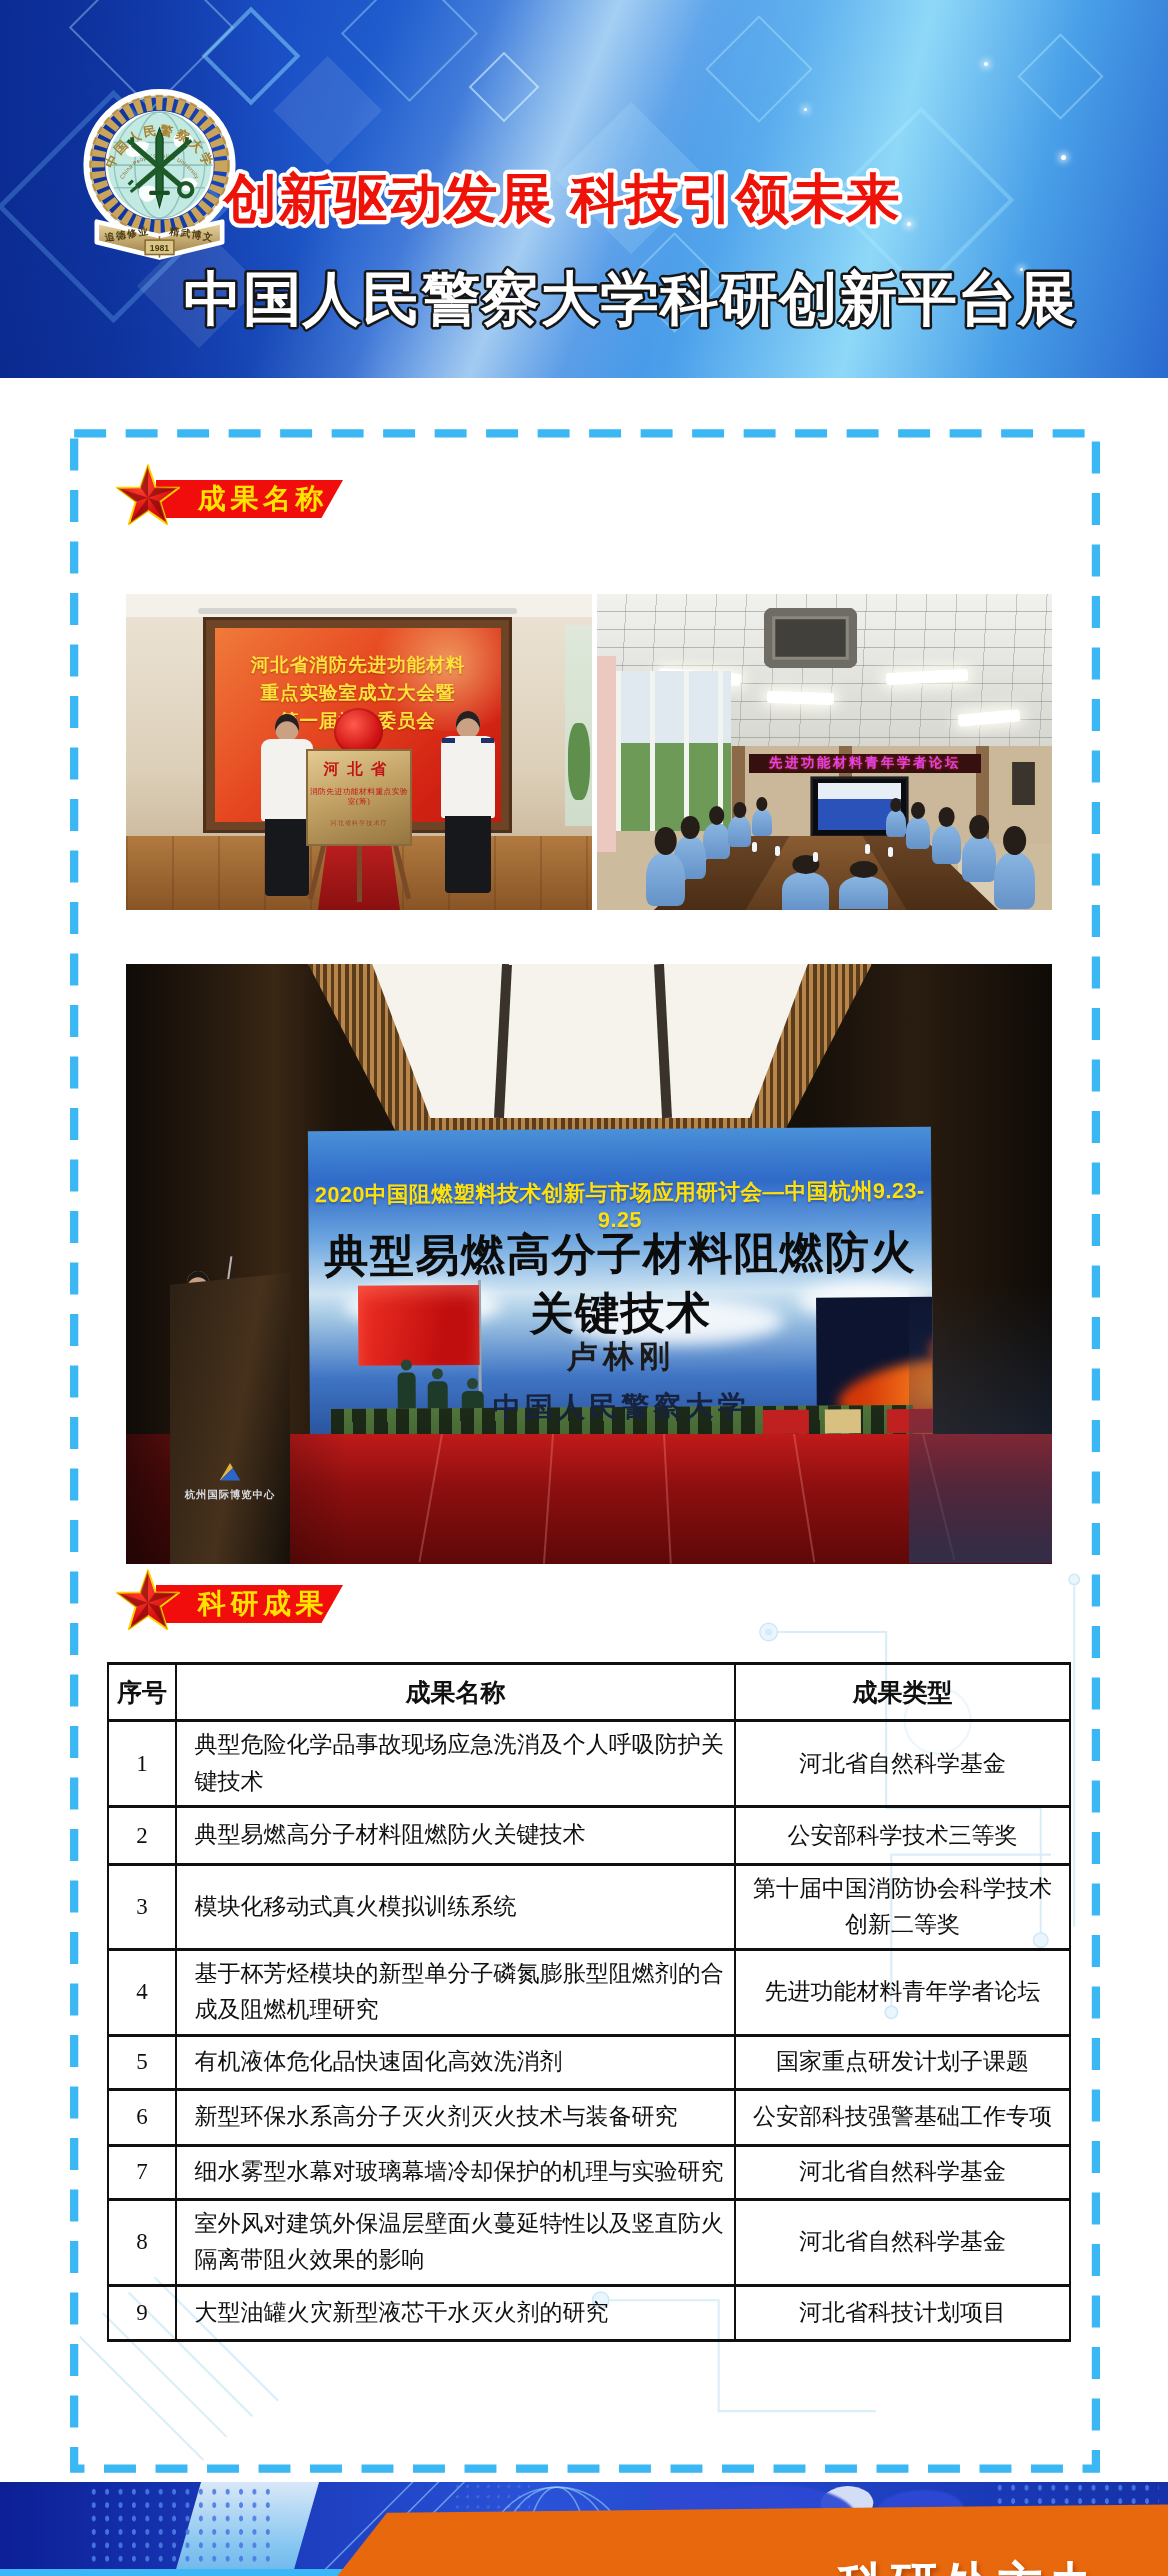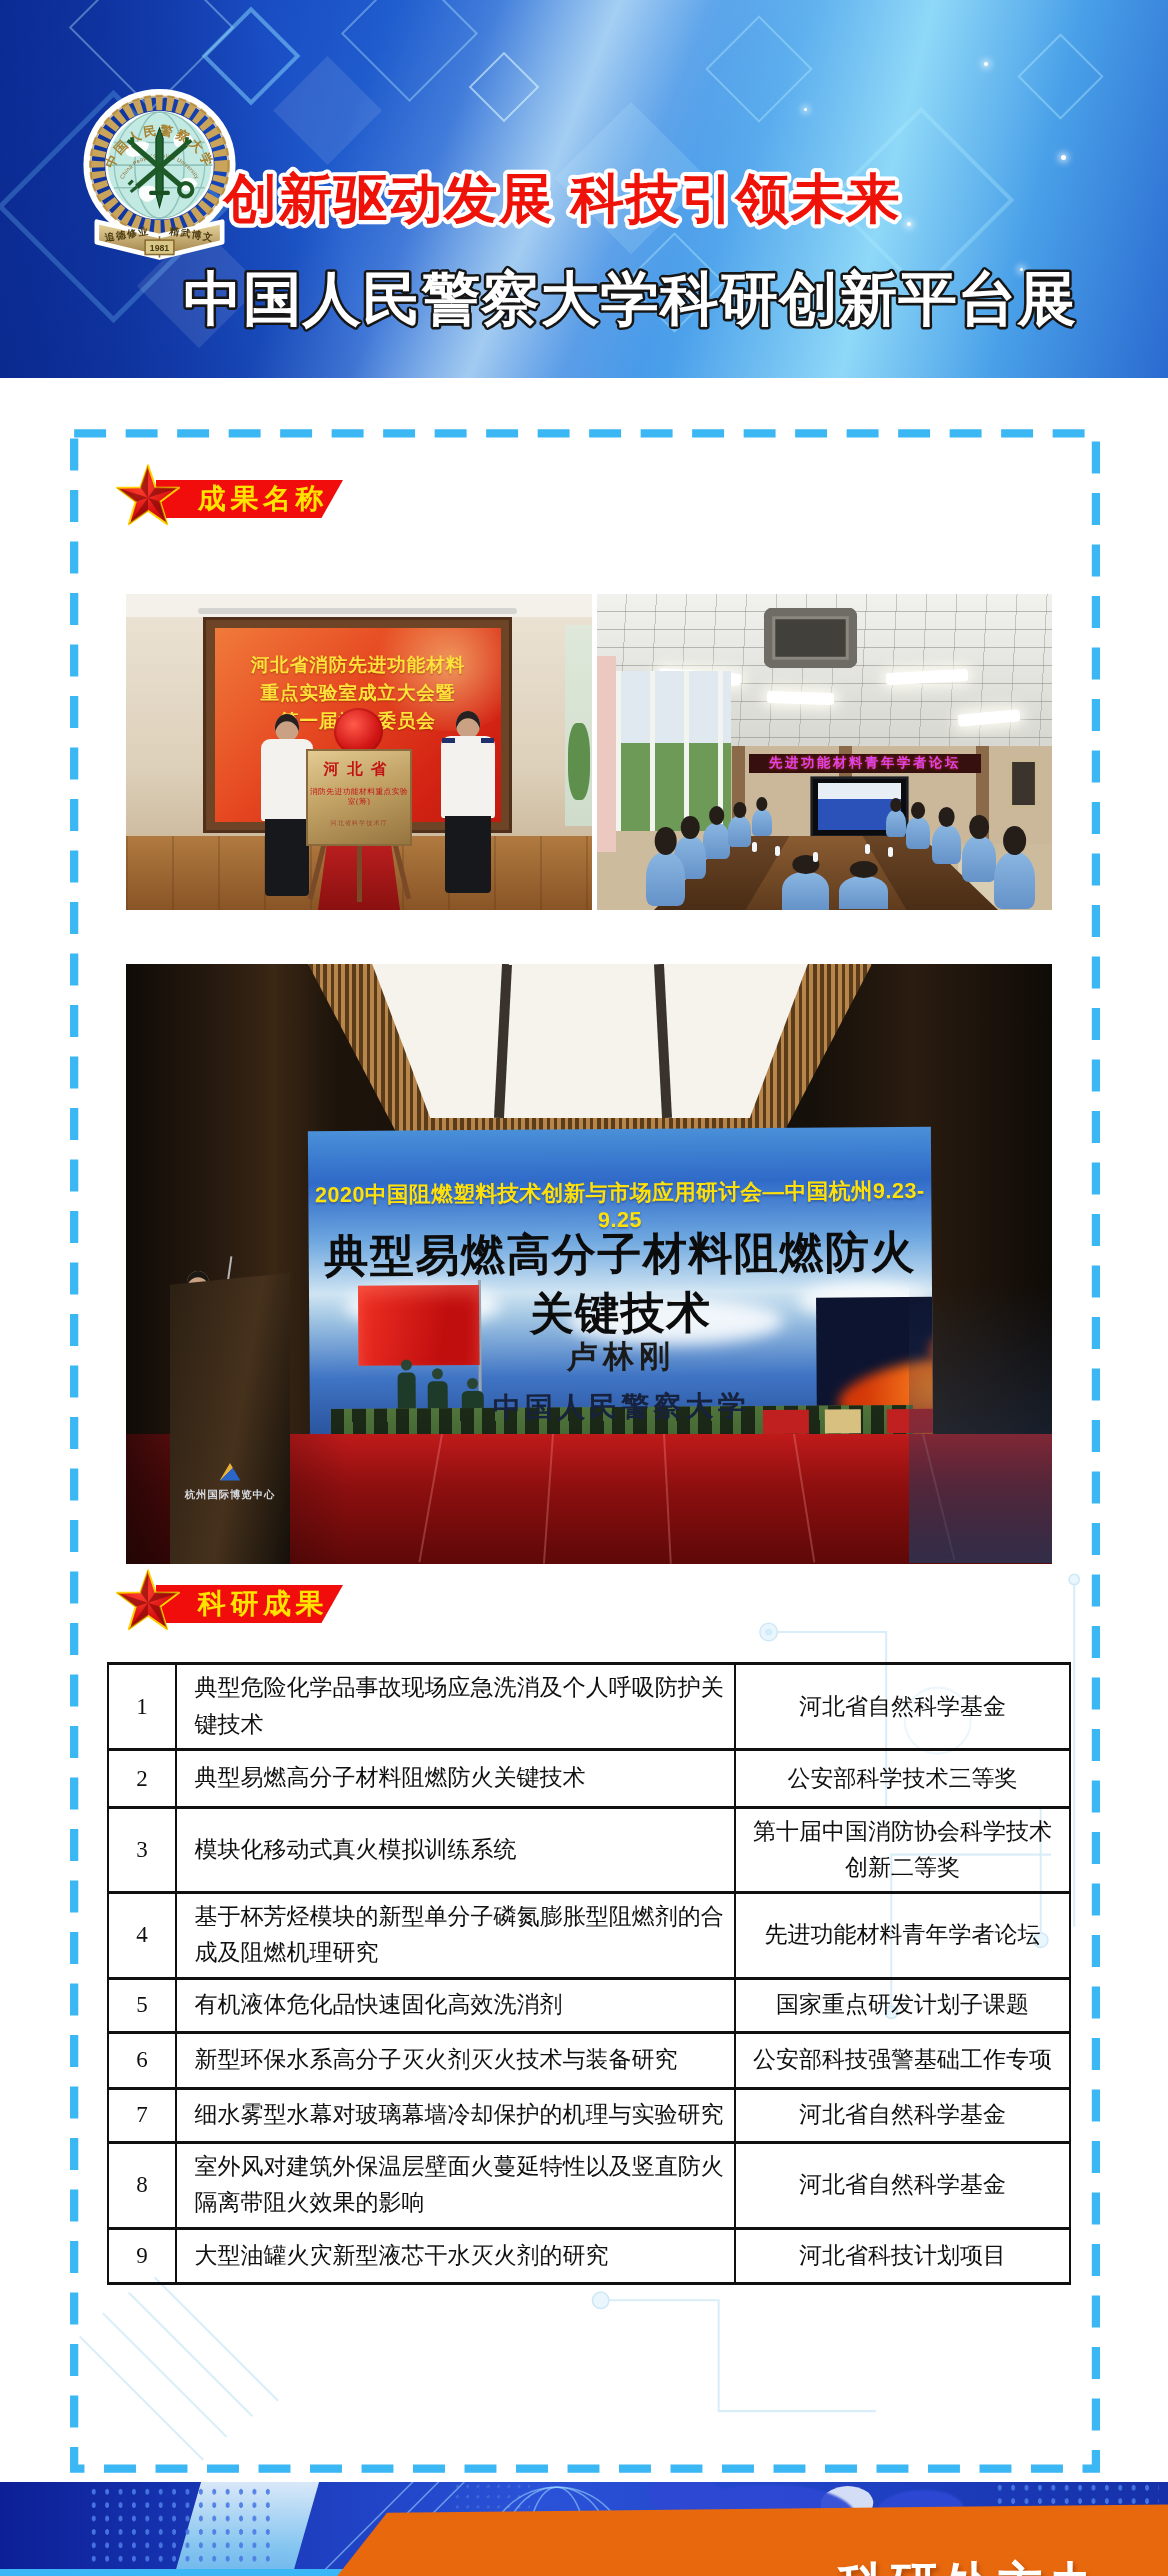--- a/index.html
+++ b/index.html
@@ -436,20 +436,25 @@
     </g>
   </svg>
 
   <table class="res">
     <colgroup>
         <col style="width:68px;">
         <col style="width:559px;">
         <col style="width:335px;">
       </colgroup>
     <tbody>
+        <tr style="height:57px;">
+      <th>序号</th>
+      <th>成果名称</th>
+      <th>成果类型</th>
+    </tr>
     <tr style="height:76px;">
       <td class="tno">1</td>
       <td class="tname">典型危险化学品事故现场应急洗消及个人呼吸防护关键技术</td>
       <td class="ttype">河北省自然科学基金</td>
     </tr>
     <tr style="height:58px;">
       <td class="tno">2</td>
       <td class="tname">典型易燃高分子材料阻燃防火关键技术</td>
       <td class="ttype">公安部科学技术三等奖</td>
     </tr>

